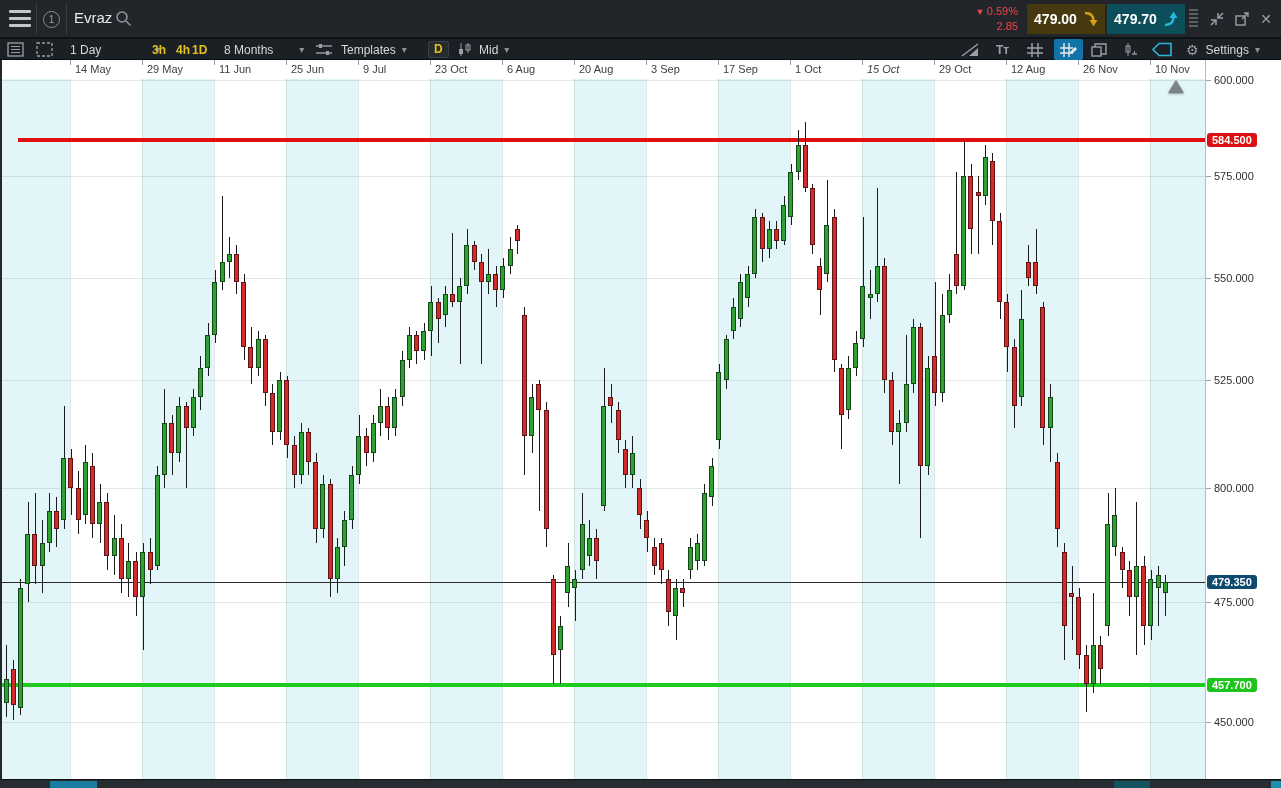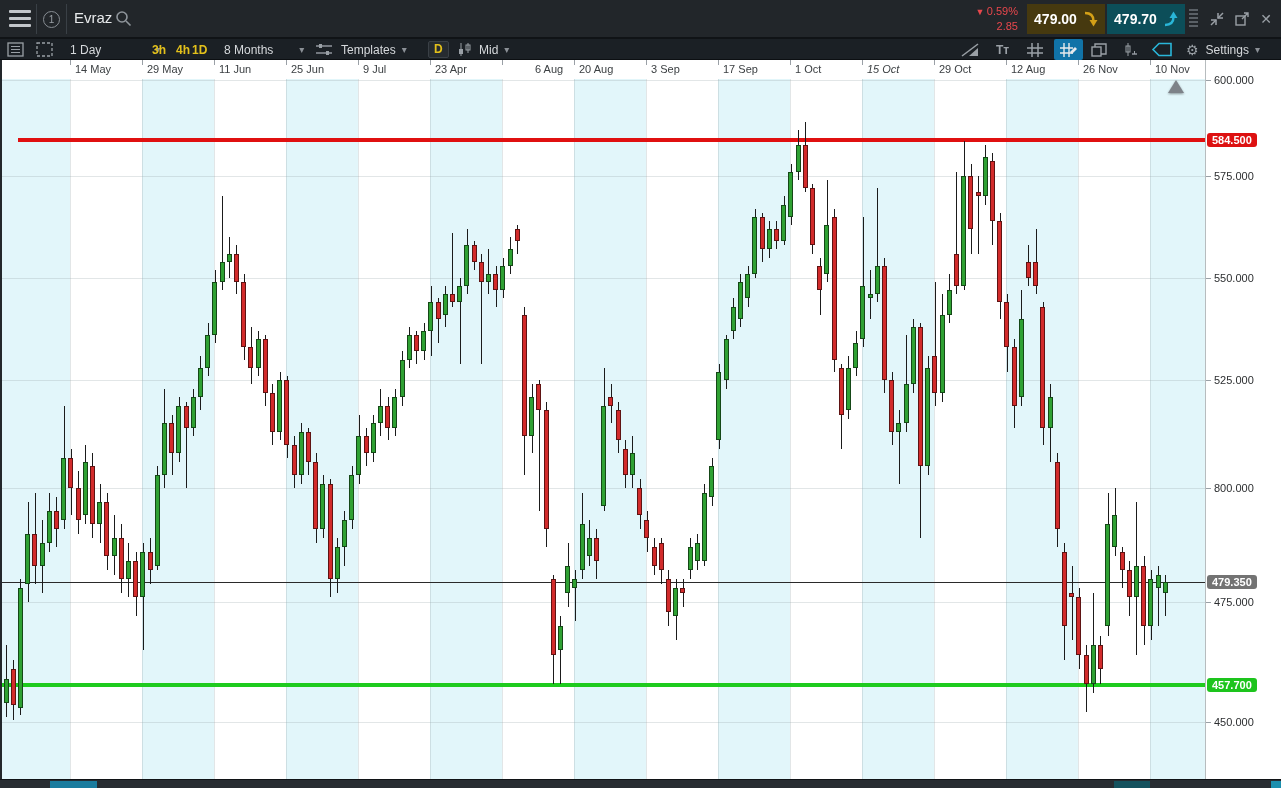--- a/index.html
+++ b/index.html
@@ -233,23 +233,23 @@
         <div class="date-label" style="left: 75px;">14 May</div>
         <div class="date-tick" style="left: 142px;"></div>
         <div class="date-label" style="left: 147px;">29 May</div>
         <div class="date-tick" style="left: 214px;"></div>
         <div class="date-label" style="left: 219px;">11 Jun</div>
         <div class="date-tick" style="left: 286px;"></div>
         <div class="date-label" style="left: 291px;">25 Jun</div>
         <div class="date-tick" style="left: 358px;"></div>
         <div class="date-label" style="left: 363px;">9 Jul</div>
         <div class="date-tick" style="left: 430px;"></div>
-        <div class="date-label" style="left: 435px;">23 Apr</div>
+        <div class="date-label" style="left: 435px;">23 Oct</div>
         <div class="date-tick" style="left: 502px;"></div>
-        <div class="date-label" style="left: 535px;">6 Aug</div>
+        <div class="date-label" style="left: 507px;">6 Aug</div>
         <div class="date-tick" style="left: 574px;"></div>
         <div class="date-label" style="left: 579px;">20 Aug</div>
         <div class="date-tick" style="left: 646px;"></div>
         <div class="date-label" style="left: 651px;">3 Sep</div>
         <div class="date-tick" style="left: 718px;"></div>
         <div class="date-label" style="left: 723px;">17 Sep</div>
         <div class="date-tick" style="left: 790px;"></div>
         <div class="date-label" style="left: 795px;">1 Oct</div>
         <div class="date-tick" style="left: 862px;"></div>
         <div class="date-label" style="left: 867px; font-style: italic;">15 Oct</div>
@@ -642,21 +642,21 @@
       <div class="p-label" style="top: 218px;">550.000</div>
       <div class="p-tick" style="top: 320px;"></div>
       <div class="p-label" style="top: 320px;">525.000</div>
       <div class="p-tick" style="top: 428px;"></div>
       <div class="p-label" style="top: 428px;">800.000</div>
       <div class="p-tick" style="top: 542px;"></div>
       <div class="p-label" style="top: 542px;">475.000</div>
       <div class="p-tick" style="top: 662px;"></div>
       <div class="p-label" style="top: 662px;">450.000</div>
       <div class="p-badge" style="top: 80px; background: rgb(221, 17, 17);">584.500</div>
-      <div class="p-badge" style="top: 522px; background: #737373;">479.350</div>
+      <div class="p-badge" style="top: 522px; background: #0c4a6e;">479.350</div>
       <div class="p-badge" style="top: 625px; background: rgb(29, 196, 29);">457.700</div>
     </div>
 
   <div id="scrollbar">
       <div class="sb-seg" style="left: 50px; width: 47px; background: rgb(26, 124, 158);"></div>
       <div class="sb-seg" style="left: 1114px; width: 36px; background: rgb(20, 82, 94);"></div>
       <div class="sb-seg" style="left: 1271px; width: 10px; background: rgb(27, 143, 174);"></div>
     </div>
 
 </div>

